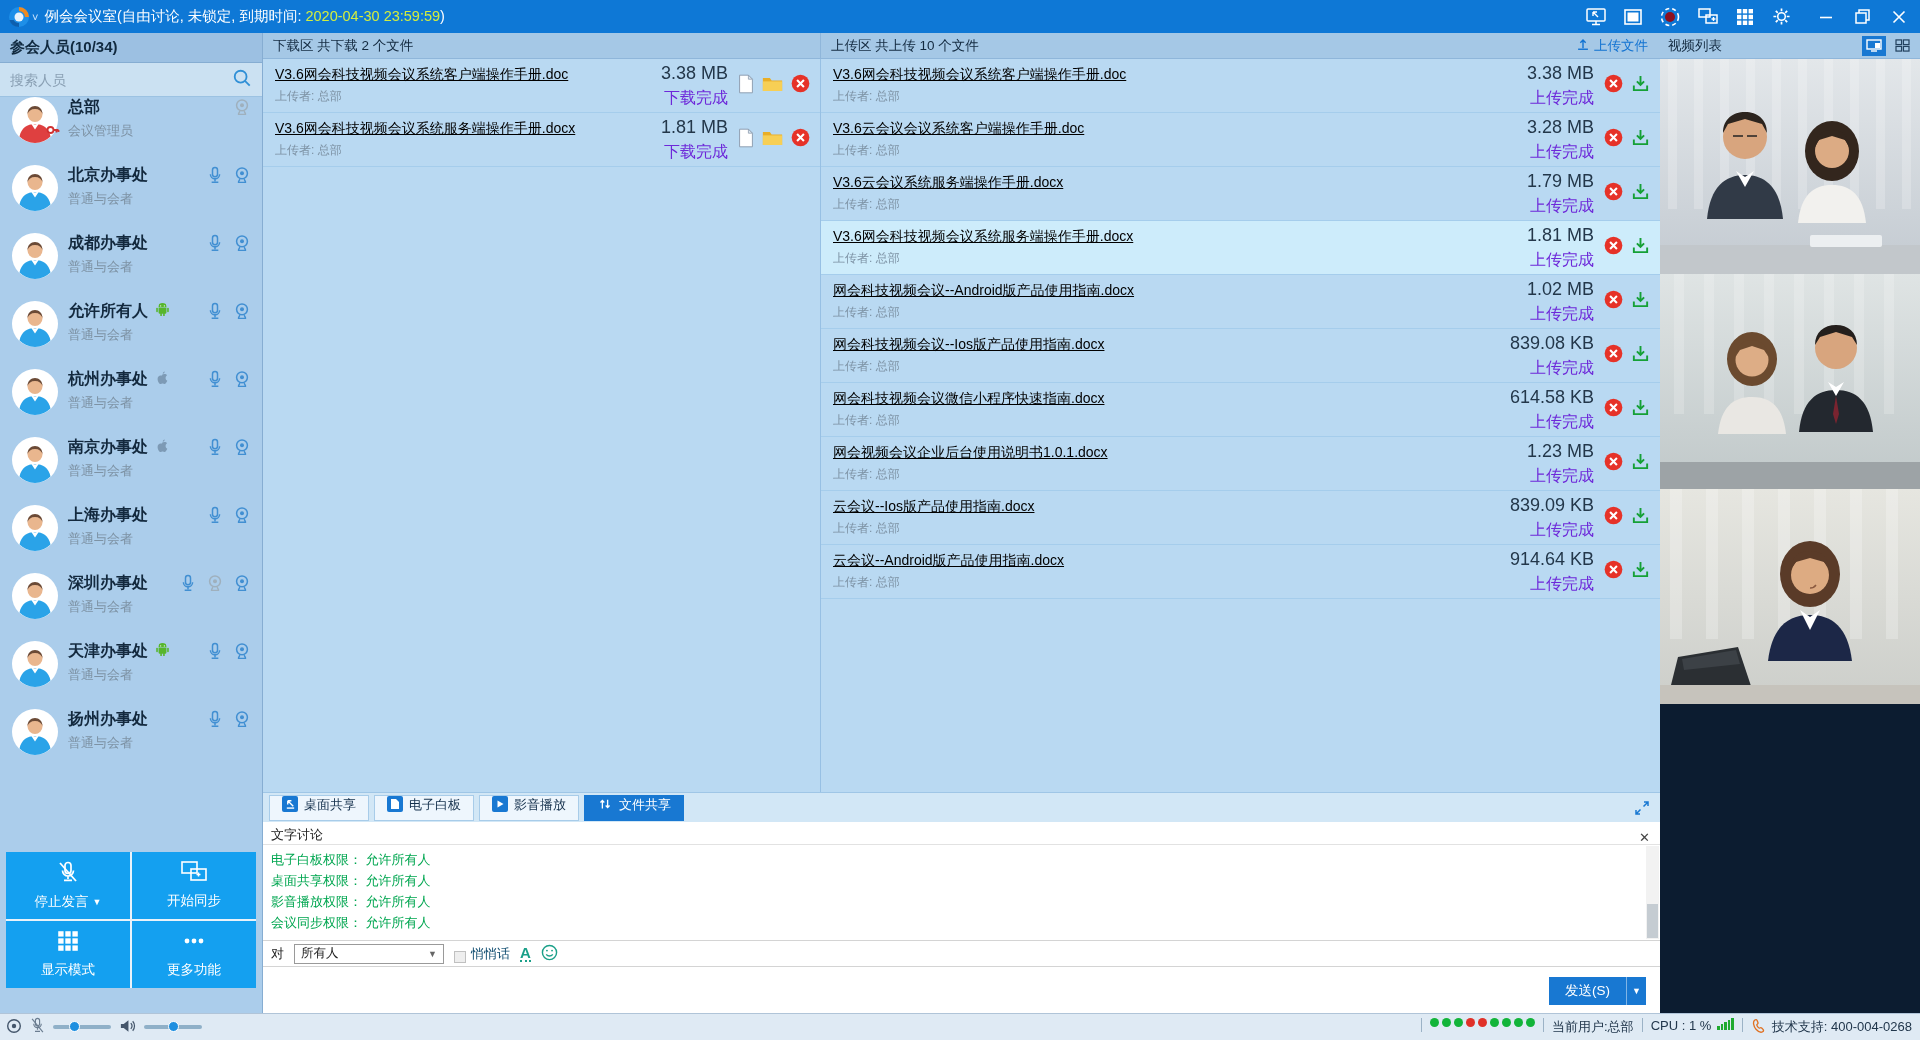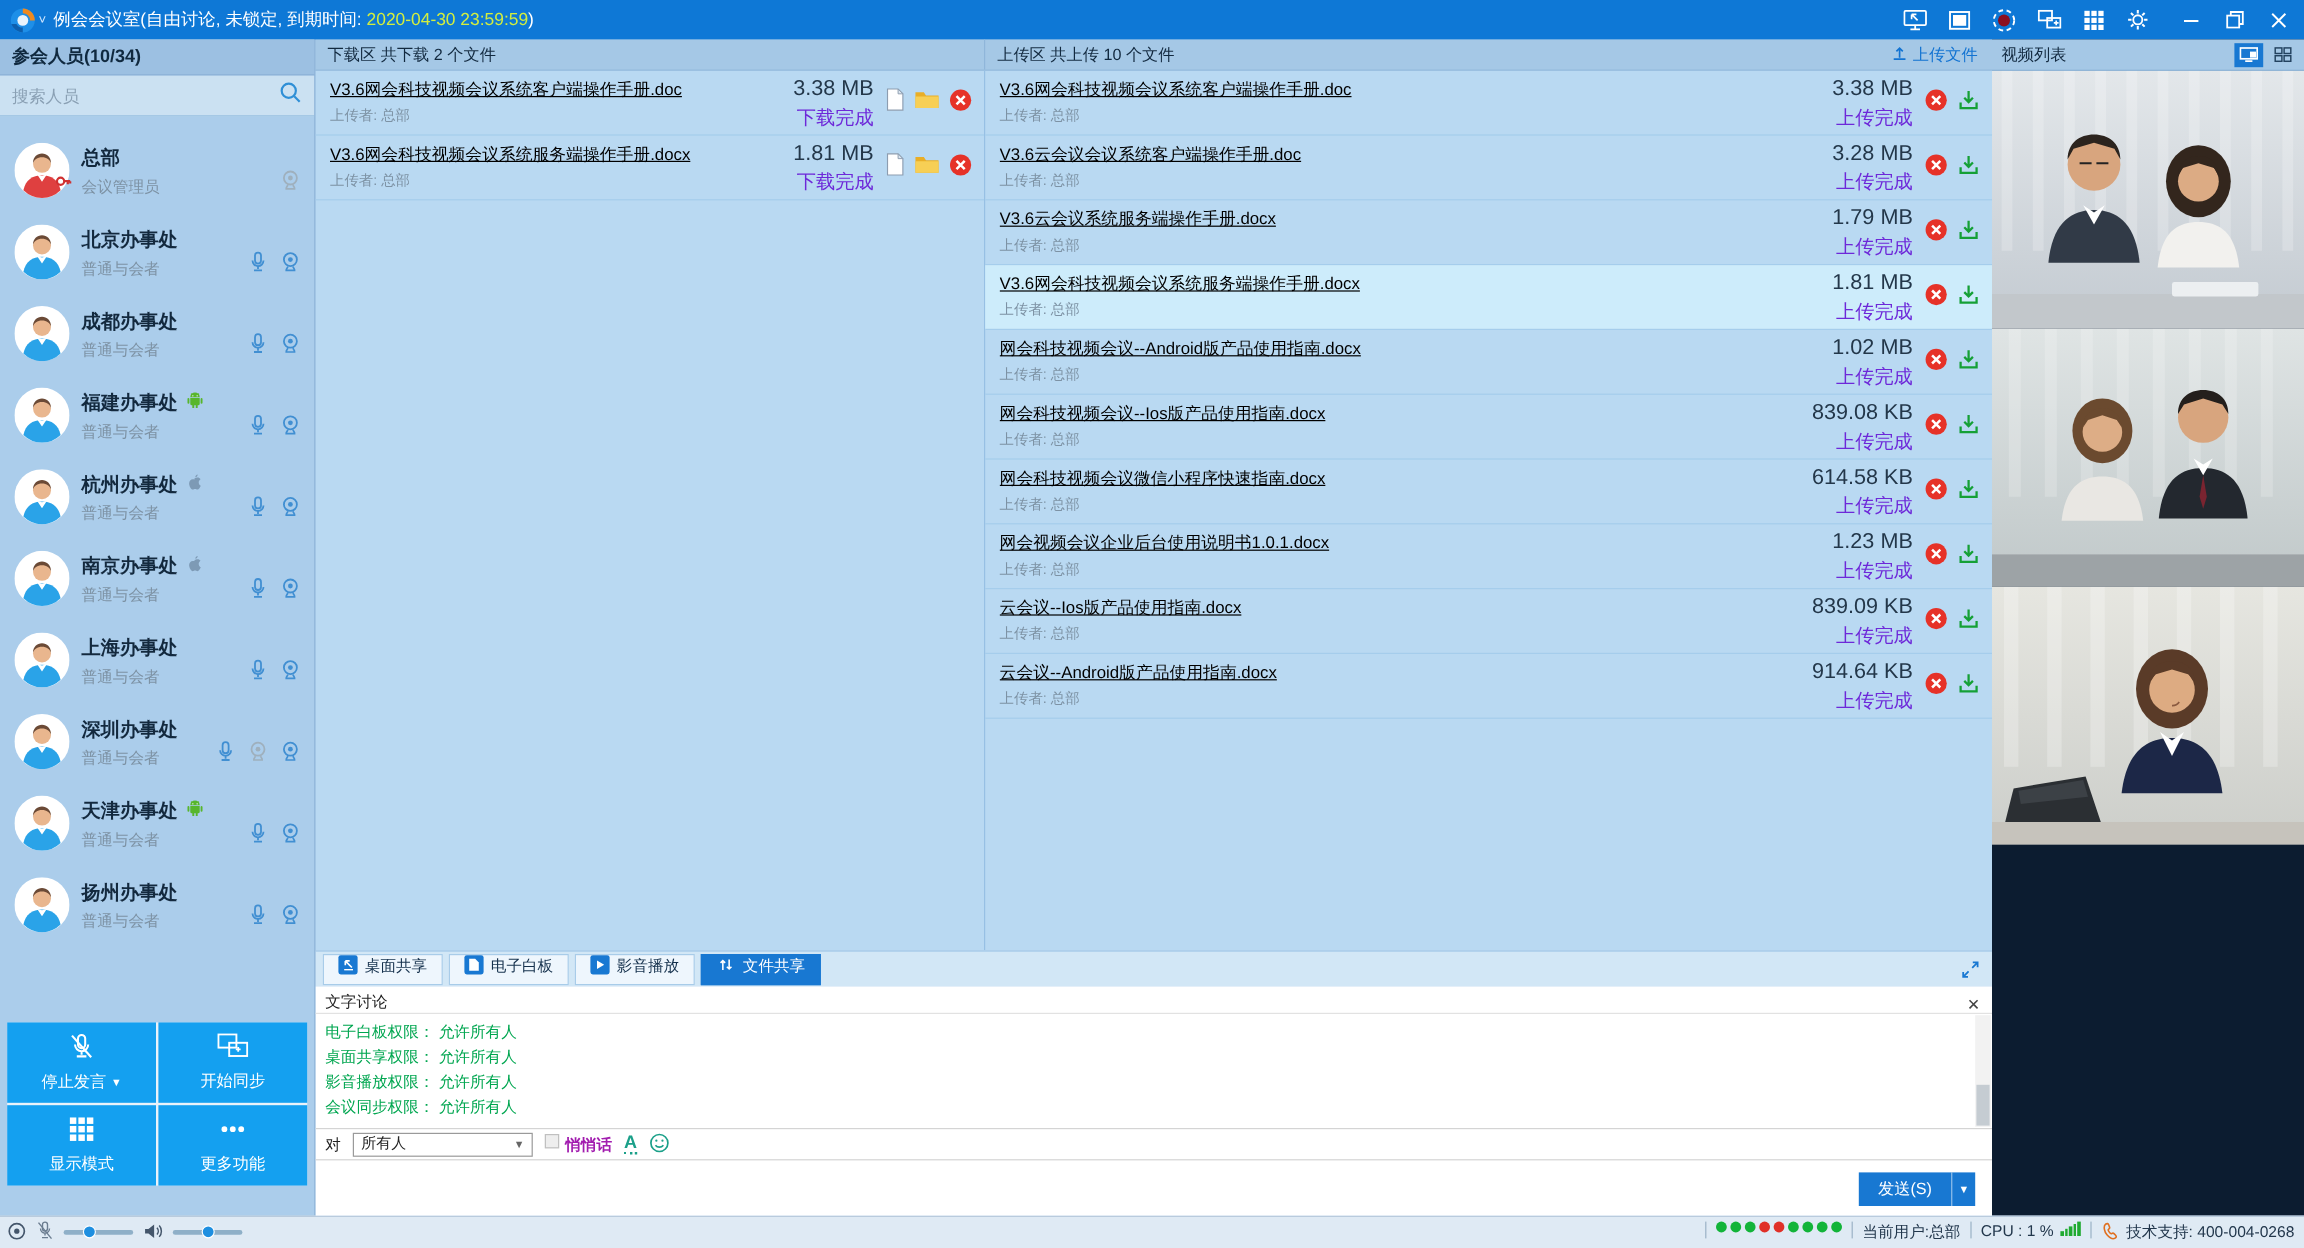--- a/index.html
+++ b/index.html
@@ -22,21 +22,21 @@
 
   
   .sidebar { width:262px; background:#abcdeb; display:flex; flex-direction:column; }
   .sb-head { height:30px; flex:0 0 30px; display:flex; align-items:center; padding-left:10px;
              font-size:15px; font-weight:bold; color:#10293f; background:#9cc0e2; border-bottom:1px solid #86add2; }
   .sb-search { height:34px; flex:0 0 34px; background:#cbe1f2; display:flex; align-items:center;
                padding:0 10px; border-bottom:1px solid #9cc2e2; }
   .sb-search input { flex:1; border:none; outline:none; background:transparent; font-size:14px; color:#33506a; }
   .sb-search input::placeholder { color:#8aa0b4; }
   .sb-list { flex:1; overflow:hidden; }
-  .p-row { height:68px; display:flex; align-items:flex-end; padding:0 8px 0 12px; }
+  .p-row { height:68px; display:flex; align-items:flex-start; padding:0 8px 0 12px; }
   .avatar { width:46px; height:46px; flex:0 0 46px; position:relative; }
   .p-info { margin-left:10px; flex:1; min-width:0; }
   .p-name { font-size:16px; font-weight:bold; color:#13293e; display:flex; align-items:center; gap:6px; white-space:nowrap; }
   .p-role { font-size:13px; color:#7d92a4; margin-top:4px; }
   .p-icons { display:flex; align-items:center; gap:7px; padding-right:2px; }
   .keybadge { position:absolute; right:-2px; bottom:2px; }
 
   .sb-buttons { flex:0 0 136px; display:grid; grid-template-columns:1fr 1fr; grid-template-rows:1fr 1fr;
                 gap:2px; background:#e9f2fa; margin:0 6px 25px 6px; }
   .sb-btn { background:#14a0f0; color:#fff; display:flex; flex-direction:column; align-items:center;
@@ -83,21 +83,21 @@
   .chat-close { margin-left:auto; font-size:13px; color:#444; cursor:pointer; line-height:1; }
   .chat-msgs { height:95px; flex:0 0 95px; padding:4px 24px 0 8px; font-size:13px; color:#00a650;
                line-height:21px; position:relative; overflow:hidden; }
   .chat-scroll { position:absolute; right:1px; top:1px; bottom:1px; width:13px; background:#f2f2f2; }
   .chat-scroll .thumb { position:absolute; left:1px; right:1px; bottom:1px; height:34px; background:#c5ccd2; }
   .chat-toolbar { height:27px; flex:0 0 27px; border-top:1px solid #d4d4d4; border-bottom:1px solid #d4d4d4;
                   display:flex; align-items:center; gap:10px; padding-left:8px; font-size:13px; color:#222; }
   .select { width:150px; height:20px; border:1px solid #9a9a9a; background:#fff; display:flex;
             align-items:center; padding:0 6px; font-size:12.5px; color:#222; cursor:pointer; }
   .select .sc { margin-left:auto; font-size:9px; color:#666; }
-  .whisper { display:flex; align-items:flex-start; gap:5px; color:#a21caf;font-weight:bold; }
+  .whisper { display:flex; align-items:flex-end; gap:5px; color:#0c4a6e; }
   .checkbox { width:12px; height:12px; border:1px solid #c0c0c0; background:#eee; }
   .font-ic { color:#1ba089; font-weight:bold; font-size:15px; border-bottom:2px dotted #1ba089; line-height:1; cursor:pointer; }
   .send-area { flex:1; position:relative; }
   .send-grp { position:absolute; right:14px; bottom:8px; display:flex; }
   .send-btn { height:28px; background:#1878d2; color:#fff; font-size:13.5px; display:flex; align-items:center;
               padding:0 16px; cursor:pointer; }
   .send-dd { height:28px; width:20px; background:#1878d2; border-left:1px solid rgba(255,255,255,.45);
              display:flex; align-items:center; justify-content:center; color:#fff; font-size:9px; cursor:pointer; }
 
   
@@ -358,21 +358,21 @@
                 </svg></span>
             </div>
         </div>
 
         <div class="p-row">
           <div class="avatar"><svg width="46" height="46">
                 <use href="#sym-person"></use>
               </svg></div>
           <div class="p-info">
               <div class="p-name">
-                <span>福建办事处</span>
+                <span>允许所有人</span>
                 <span><svg width="17" height="17">
                     <use href="#sym-android"></use>
                   </svg></span>
               </div>
             <div class="p-role">普通与会者</div>
             </div>
           <div class="p-icons">
               <span><svg width="20" height="20">
                   <use href="#sym-mic"></use>
                 </svg></span>

